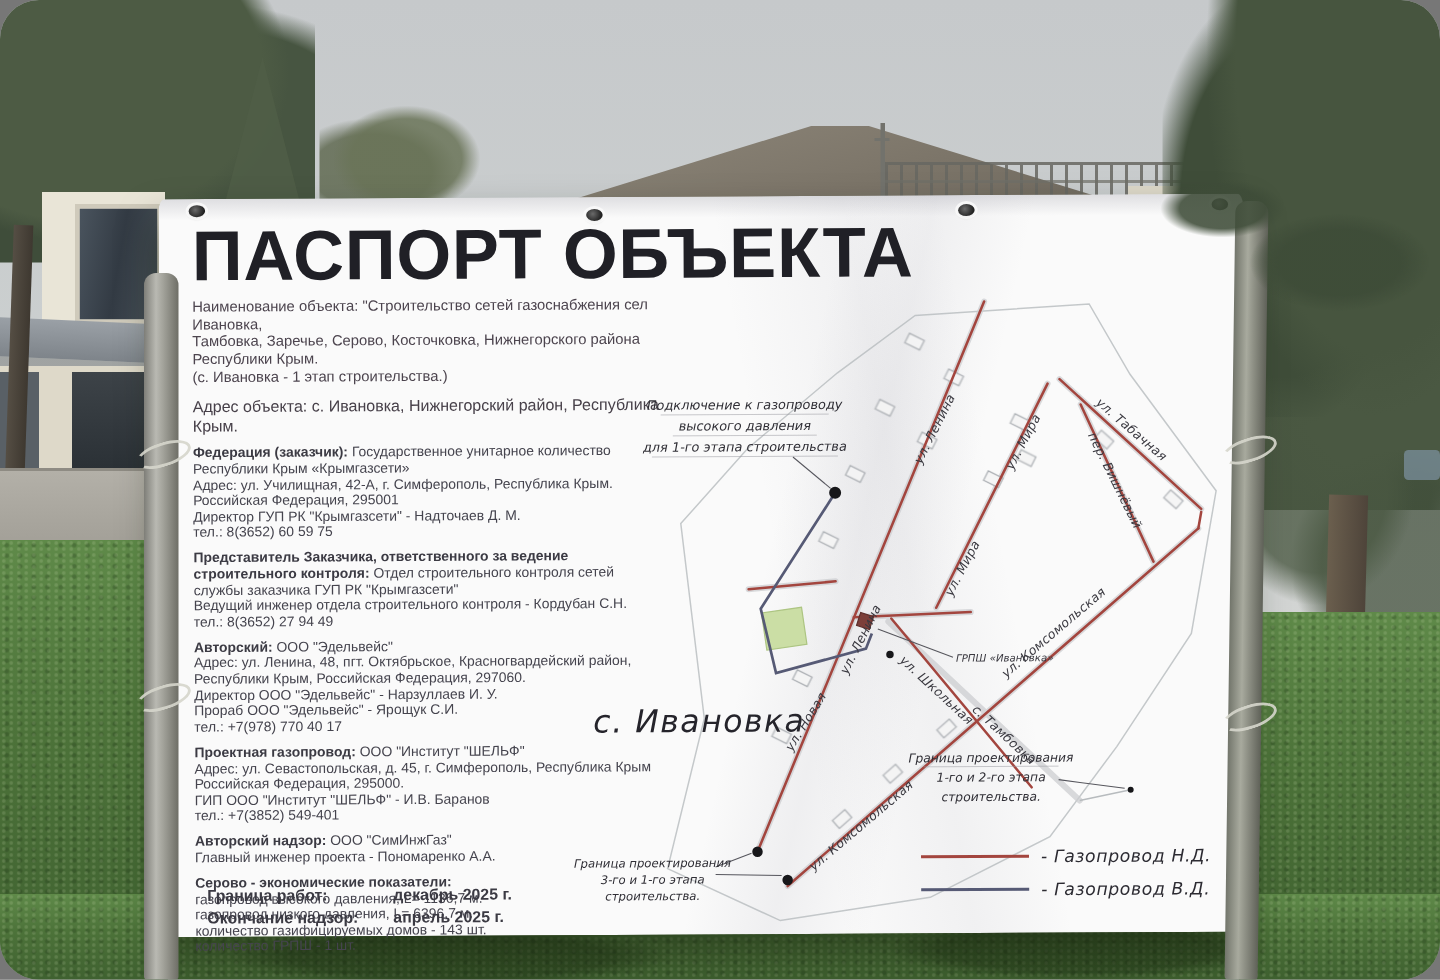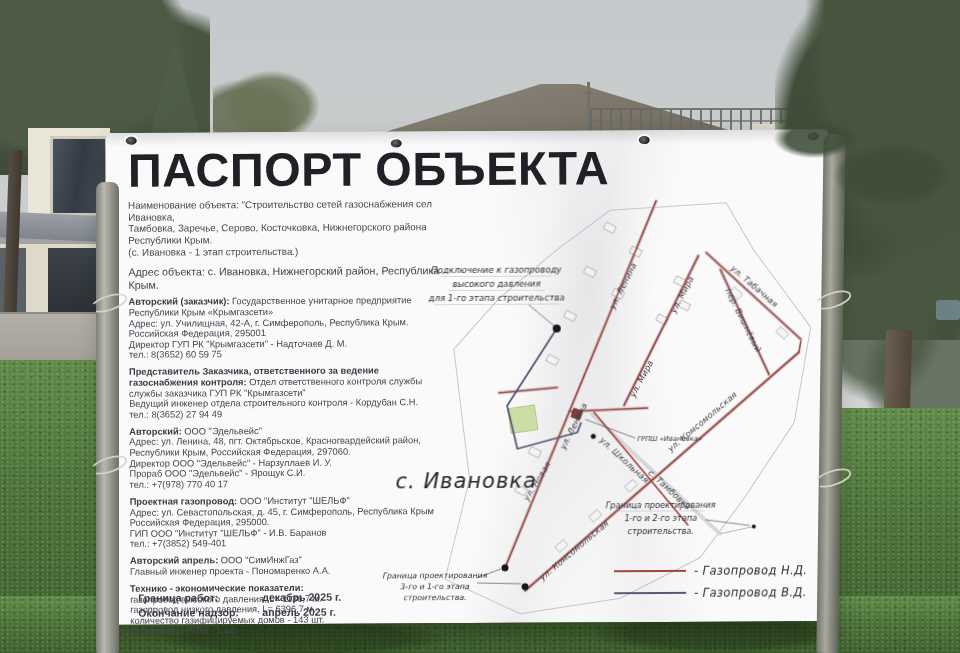--- a/index.html
+++ b/index.html
@@ -1,17 +1,17 @@
 <!DOCTYPE html>
 <html><head>
 <meta charset="utf-8">
 <style>
   html,body{margin:0;padding:0;background:#777;}
   .scene{position:relative;width:960px;height:653px;overflow:hidden;
-         font-family:"Liberation Sans",sans-serif;}
+         font-family:"Liberation Sans",sans-serif;border-radius:26px;}
   .abs{position:absolute;}
 
   
   .sky{inset:0;background:linear-gradient(180deg,#c6c9cb 0%,#ccd0d0 40%,#d6d7d5 75%);}
   .gable{left:368px;top:84px;width:384px;height:58px;
          background:linear-gradient(165deg,#8d8679,#7b7468 60%,#6f695e);
          clip-path:polygon(45% 0,55% 0,100% 92%,100% 100%,0 100%,0 92%);}
   .railing{left:590px;top:108px;width:218px;height:30px;border-top:2.5px solid #686862;
            background:repeating-linear-gradient(90deg,#686862 0 2px,transparent 2px 10px);opacity:.85;}
   .railing-mid{left:590px;top:120px;width:218px;height:2px;background:#6f6f68;opacity:.7;}
@@ -149,31 +149,31 @@
 
     <div class="col">
       <div class="objname">
         <div>Наименование объекта: "Строительство сетей газоснабжения сел Ивановка,</div>
         <div>Тамбовка, Заречье, Серово, Косточковка, Нижнегорского района Республики Крым.</div>
         <div>(с. Ивановка - 1 этап строительства.)</div>
       </div>
       <div class="addr">Адрес объекта: с. Ивановка, Нижнегорский район, Республика Крым.</div>
 
       <div class="sec">
-        <div><b>Авторский (заказчик):</b><span> Государственное унитарное предприятие</span></div>
+        <div><b>Федерация (заказчик):</b><span> Государственное унитарное количество</span></div>
         <div>Республики Крым «Крымгазсети»</div>
         <div>Адрес: ул. Училищная, 42-А, г. Симферополь, Республика Крым.</div>
         <div>Российская Федерация, 295001</div>
         <div>Директор ГУП РК "Крымгазсети" - Надточаев Д. М.</div>
         <div>тел.: 8(3652) 60 59 75</div>
       </div>
 
       <div class="sec">
         <div><b>Представитель Заказчика, ответственного за ведение</b></div>
-        <div><b>газоснабжения контроля:</b><span> Отдел ответственного контроля службы</span></div>
+        <div><b>строительного контроля:</b><span> Отдел строительного контроля сетей</span></div>
         <div>службы заказчика ГУП РК "Крымгазсети"</div>
         <div>Ведущий инженер отдела строительного контроля - Кордубан С.Н.</div>
         <div>тел.: 8(3652) 27 94 49</div>
       </div>
 
       <div class="sec">
         <div><b>Авторский:</b><span> ООО "Эдельвейс"</span></div>
         <div>Адрес: ул. Ленина, 48, пгт. Октябрьское, Красногвардейский район,</div>
         <div>Республики Крым, Российская Федерация, 297060.</div>
         <div>Директор ООО "Эдельвейс" - Нарзуллаев И. У.</div>
@@ -183,26 +183,26 @@
 
       <div class="sec">
         <div><b>Проектная газопровод:</b><span> ООО "Институт "ШЕЛЬФ"</span></div>
         <div>Адрес: ул. Севастопольская, д. 45, г. Симферополь, Республика Крым</div>
         <div>Российская Федерация, 295000.</div>
         <div>ГИП ООО "Институт "ШЕЛЬФ" - И.В. Баранов</div>
         <div>тел.: +7(3852) 549-401</div>
       </div>
 
       <div class="sec">
-        <div><b>Авторский апрель:</b><span> ООО "СимИнжГаз"</span></div>
+        <div><b>Авторский надзор:</b><span> ООО "СимИнжГаз"</span></div>
         <div>Главный инженер проекта - Пономаренко А.А.</div>
       </div>
 
       <div class="sec">
-        <div><b>Технико - экономические показатели:</b></div>
+        <div><b>Серово - экономические показатели:</b></div>
         <div>газопровод высокого давления, L= 1136,7 м.</div>
         <div>газопровод низкого давления, L= 6396,7 м.</div>
         <div>количество газифицируемых домов - 143 шт.</div>
         <div>количество ГРПШ - 1 шт.</div>
       </div>
     </div>
 
     <div class="dates">
       <div>Граница работ:</div>
       <div>декабрь 2025 г.</div>

